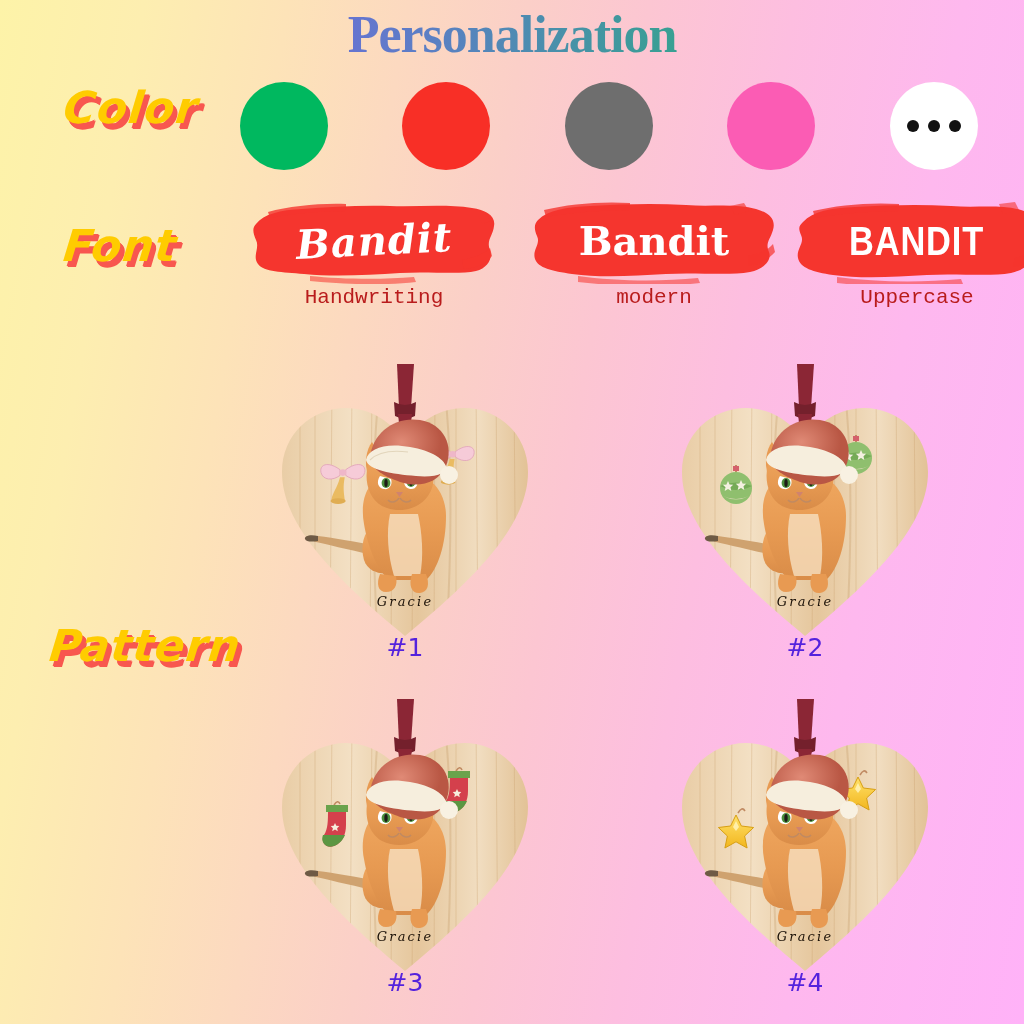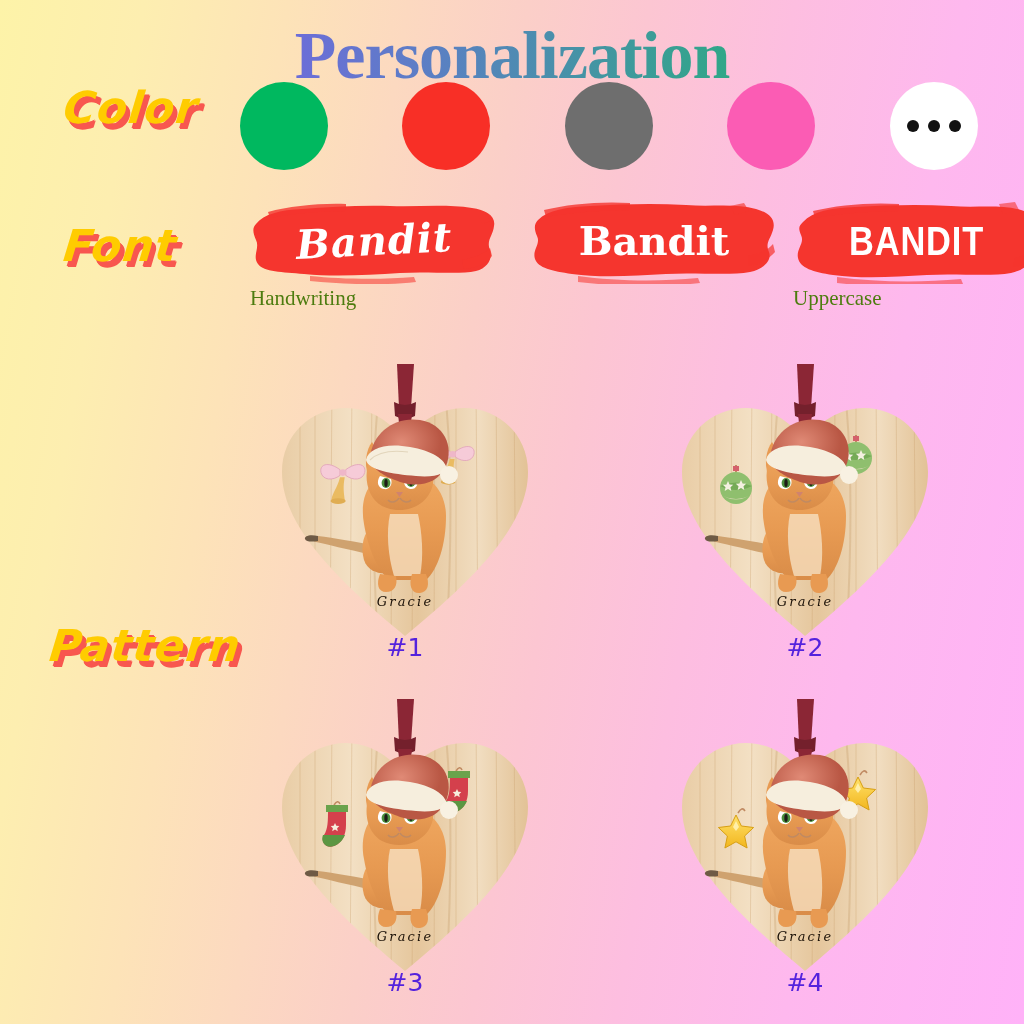--- a/index.html
+++ b/index.html
@@ -7,24 +7,24 @@
     width:1024px;height:1024px;overflow:hidden;
     font-family:"Liberation Sans",sans-serif;
     background:linear-gradient(100deg,
       #fdf3a8 0%, #fdeeb0 12%, #fde3b8 24%, #fcd9c0 34%,
       #fbcfc8 44%, #fcc6d2 54%, #fdbee0 66%, #feb8ee 80%, #ffb2f8 100%);
     position:relative;
   }
 
   
   .title{
-    position:absolute;left:0;right:0;top:20px;
+    position:absolute;left:0;right:0;top:8px;
     text-align:center;
     font-family:"Liberation Serif",serif;
-    font-weight:bold;font-size:68px;letter-spacing:-1px;
+    font-weight:bold;font-size:52px;letter-spacing:-1px;
     background:linear-gradient(90deg,#8b4ff5 0%,#7a5fe8 18%,#5b7fc4 42%,#2fa886 72%,#05c26a 100%);
     -webkit-background-clip:text;background-clip:text;
     -webkit-text-fill-color:transparent;color:transparent;
     line-height:1.05;
   }
 
   
   .seclabel{
     position:absolute;
     font-family:"DejaVu Sans",sans-serif;
@@ -76,22 +76,22 @@
     font-family:"DejaVu Serif",serif;font-weight:bold;
     font-size:40px;letter-spacing:0px;
   }
   .sample-upper{
     font-family:"Liberation Sans Narrow","Liberation Sans",sans-serif;
     font-weight:bold;font-size:40px;letter-spacing:1px;
     transform:scaleX(.86);
   }
   .font-cap{
     position:absolute;left:0;top:88px;width:100%;
-    font-size:21px;color:#4d7c0f;
-    font-family:Liberation Serif, serif;
+    text-align:center;font-size:21px;color:#b91c1c;
+    font-family:Liberation Mono, monospace;
   }
 
   
   .pattern-grid{position:absolute;left:250px;top:330px;width:774px;height:690px;}
   .pattern-cell{position:absolute;width:290px;height:340px;}
   .pc0{left:10px;top:0;}
   .pc1{left:410px;top:0;}
   .pc2{left:10px;top:335px;}
   .pc3{left:410px;top:335px;}
   .orn{position:absolute;left:0;top:16px;width:290px;height:305px;}
@@ -157,20 +157,21 @@
           C2,52 11,46 7,38 C4,31 4,26 8,22 Z"></path>
         <path fill="#f5352e" d="M14,12 C38,6 72,3 100,5 L100,12 C70,12 38,15 16,19 Z" opacity=".8"></path>
         <path fill="#f5352e" d="M200,8 l14,-3 l5,8 l-14,4 Z" opacity=".65"></path>
         <path fill="#f5352e" d="M48,78 C84,83 128,84 168,80 l2,5 C128,90 82,88 48,84 Z" opacity=".55"></path>
         <path fill="#f5352e" d="M218,58 C230,56 238,52 243,46 l2,8 C238,62 228,67 218,68 Z" opacity=".7"></path>
       </svg>
       <div class="txt">
         <span class="sample-modern">Bandit</span>
       </div>
     </div>
+    <div class="font-cap">modern</div>
   </div>
 
   <div class="font-opt f2">
     <div class="brush">
       <svg viewBox="0 0 248 86" preserveAspectRatio="none">
         <path fill="#f5352e" d="M10,24 C20,13 38,10 62,9 C94,7 126,6 158,8 C184,10 208,6 228,12
           C241,16 246,24 242,33 C239,43 234,46 238,55 C241,63 232,72 218,75
           C196,79 164,75 134,77 C102,79 68,81 40,77 C20,74 7,70 5,60
           C3,51 12,45 8,37 C5,30 6,28 10,24 Z"></path>
         <path fill="#f5352e" d="M20,13 C44,7 78,4 106,6 L106,13 C76,13 44,16 22,20 Z" opacity=".8"></path>

